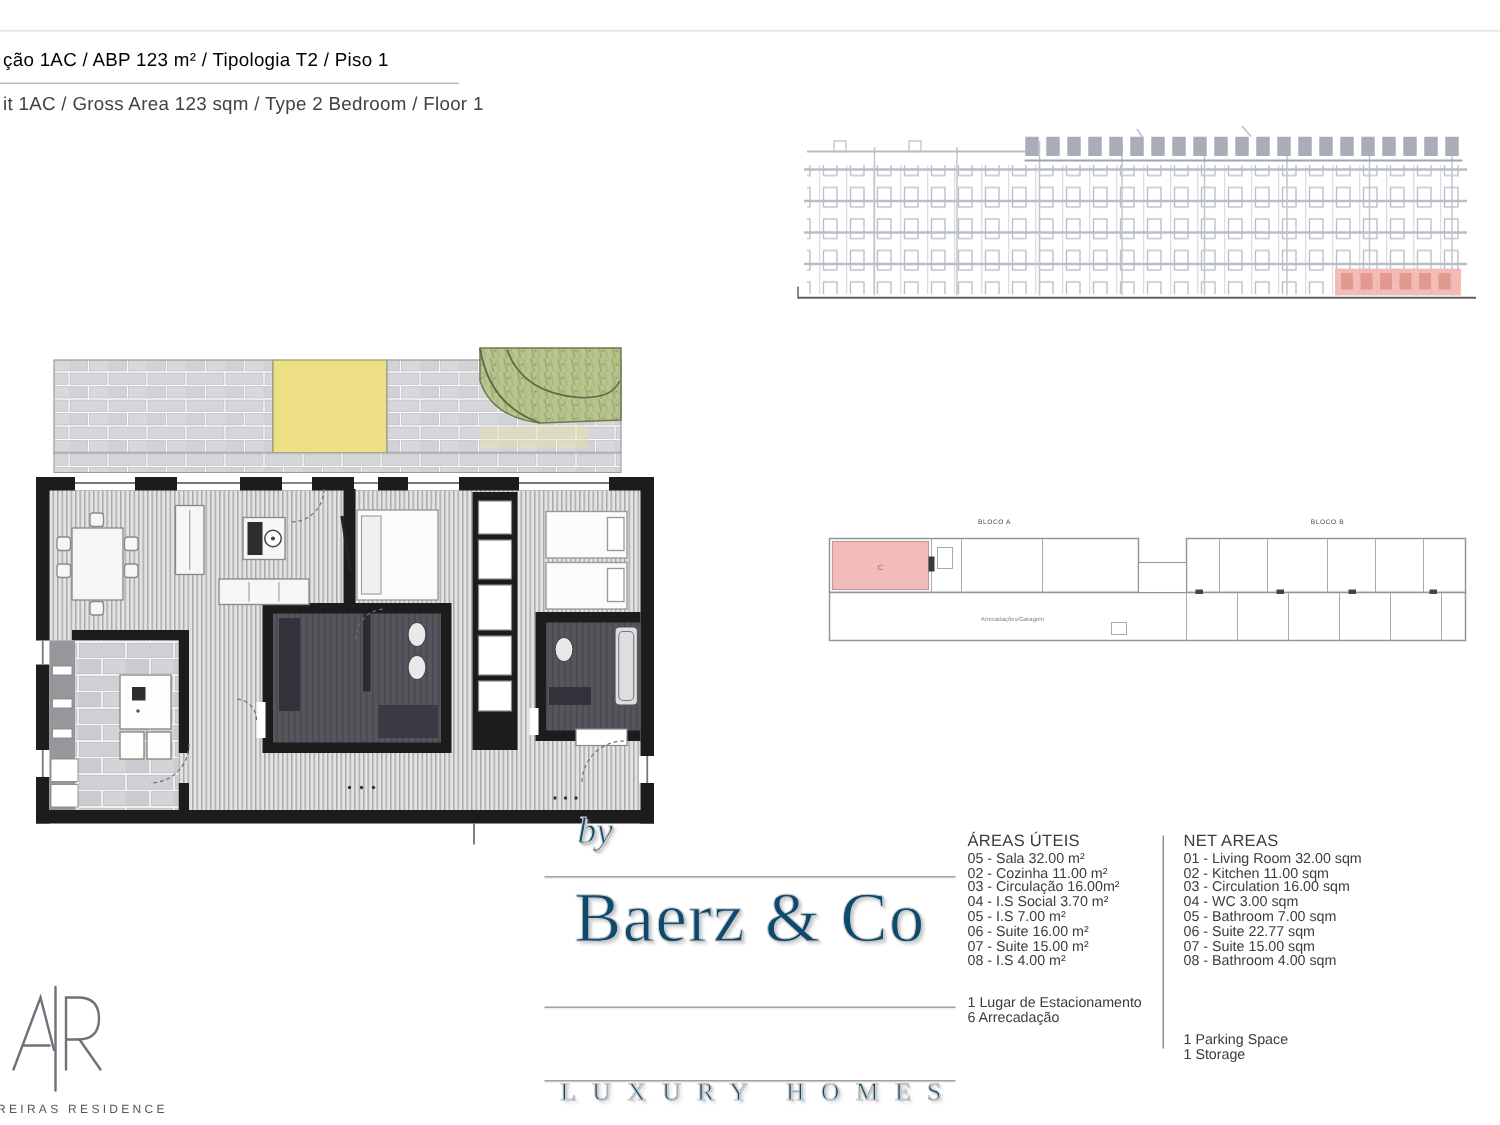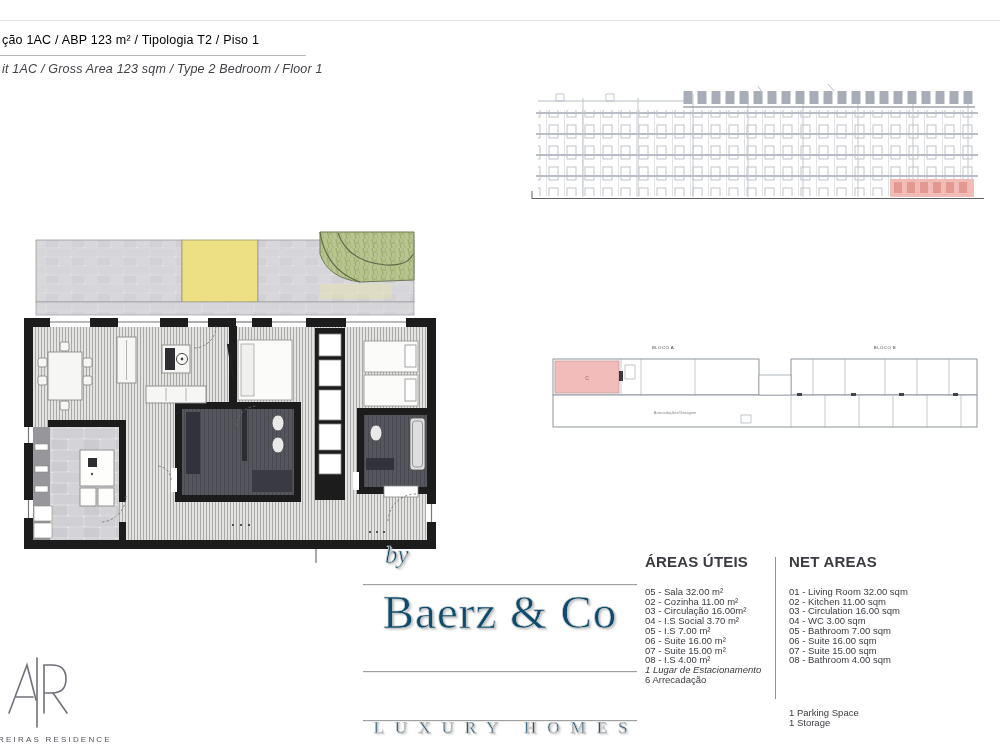--- a/index.html
+++ b/index.html
@@ -3,21 +3,21 @@
 <meta charset="utf-8">
 <style>
   html,body{margin:0;padding:0;background:#fff;}
   .canvas{position:relative;width:1000px;height:750px;background:#ffffff;overflow:hidden;
           font-family:"Liberation Sans",sans-serif;color:#3c3c42;}
   .page-top-line{position:absolute;left:0;top:20px;width:1000px;height:1px;background:#e4e4e4;}
 
   
   .hdr-line1{position:absolute;left:2px;top:33px;font-size:12.5px;color:#000000;letter-spacing:.2px;white-space:nowrap;}
   .hdr-sep{position:absolute;left:0;top:55px;width:306px;height:1px;background:#b9b9b9;}
-  .hdr-line2{position:absolute;left:2px;top:62px;font-size:12.5px;color:#414146;letter-spacing:.2px;white-space:nowrap;font-style:italic;}
+  .hdr-line2{position:absolute;left:2px;top:62px;font-size:12.5px;color:#414146;letter-spacing:.2px;white-space:nowrap;}
 
   
   .floorplan{position:absolute;left:20px;top:230px;width:420px;height:334px;}
   .elevation{position:absolute;left:528px;top:58px;width:462px;height:150px;}
   .keyplan{position:absolute;left:545px;top:335px;width:440px;height:105px;}
 
   
   .logo{position:absolute;left:363px;top:543px;width:274px;height:182px;
         font-family:"Liberation Serif",serif;text-align:center;}
   .logo .emb{color:#0c4a6e;-webkit-text-stroke:.7px #cdcdcd;
@@ -25,23 +25,23 @@
   .logo-by{position:absolute;left:22px;top:-2px;font-style:italic;font-size:25px;}
   .logo-rule{position:absolute;left:0;width:274px;height:1px;background:#a0a0a0;box-shadow:0 1px 0 #eee;}
   .rule1{top:41px;}.rule2{top:128px;}.rule3{top:177px;}
   .logo-name{position:absolute;left:0;top:46px;width:274px;font-size:47px;line-height:1;letter-spacing:1px;white-space:nowrap;}
   .logo-tagline{position:absolute;left:6px;top:134px;width:274px;font-size:17px;letter-spacing:11px;white-space:nowrap;margin-top:41px;}
 
   
   .areas{position:absolute;top:557px;font-size:9.5px;line-height:9.8px;color:#3b3b41;}
   .areas-pt{left:645px;width:125px;}
   .areas-en{left:789px;width:150px;}
-  .areas-title{font-weight:700;font-size:15px;letter-spacing:.2px;margin-bottom:20px;}
+  .areas-title{font-weight:400;font-size:11px;letter-spacing:.2px;margin-bottom:1px;}
   .areas-extra{margin-top:0;}
-  .extras-pt{margin-top:0;font-style:italic;}
+  .extras-pt{margin-top:18px;}
   .extras-en{margin-top:43px;}
   .areas-divider{position:absolute;left:775px;top:557px;width:1px;height:142px;background:#8f8f94;}
 
   
   .ar-logo{position:absolute;left:6px;top:656px;width:66px;height:74px;}
   .residence-label{position:absolute;left:-2px;top:735px;font-size:8px;letter-spacing:2.2px;
                    color:#55555c;white-space:nowrap;}
 </style>
 </head>
 <body>
@@ -333,21 +333,21 @@
     <div class="areas-extra">6 Arrecadação</div>
   </div>
   <div class="areas-divider"></div>
   <div class="areas areas-en">
     <div class="areas-title">NET AREAS</div>
     <div>01 - Living Room 32.00 sqm</div>
     <div>02 - Kitchen 11.00 sqm</div>
     <div>03 - Circulation 16.00 sqm</div>
     <div>04 - WC 3.00 sqm</div>
     <div>05 - Bathroom 7.00 sqm</div>
-    <div>06 - Suite 16.00 sqm</div>
+    <div>06 - Suite 22.77 sqm</div>
     <div>07 - Suite 15.00 sqm</div>
     <div>08 - Bathroom 4.00 sqm</div>
     <div class="areas-extra extras-en">1 Parking Space</div>
     <div class="areas-extra">1 Storage</div>
   </div>
 
   <svg class="ar-logo" viewBox="0 0 66 74" xmlns="http://www.w3.org/2000/svg">
     <g fill="none" stroke="#70707a" stroke-width="1.6" stroke-linecap="round">
       <path d="M3,57 L21,9 L30,44"></path>
       <line x1="10" y1="41" x2="27" y2="41"></line>

